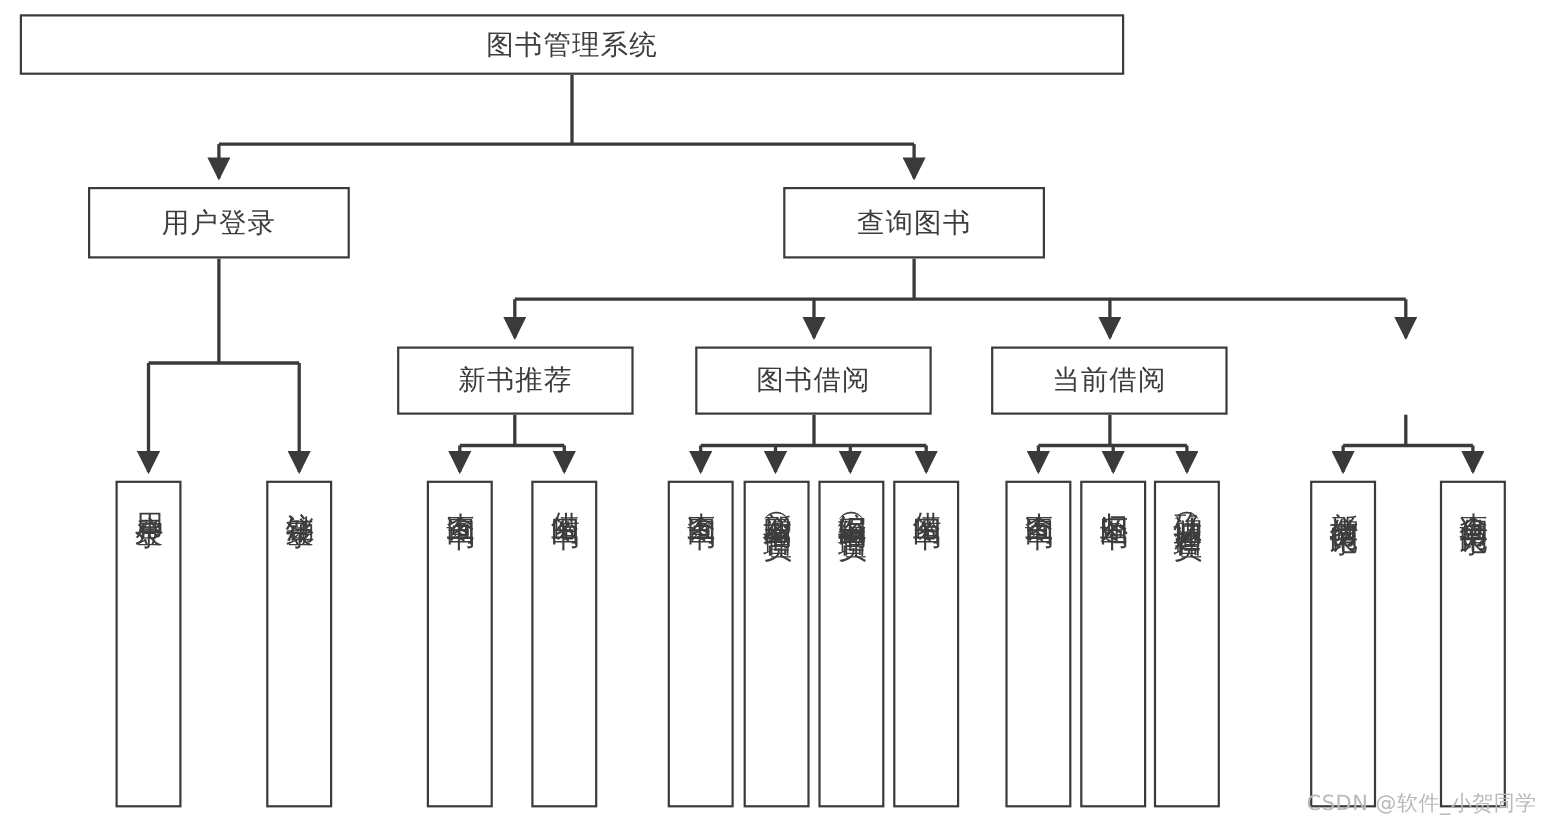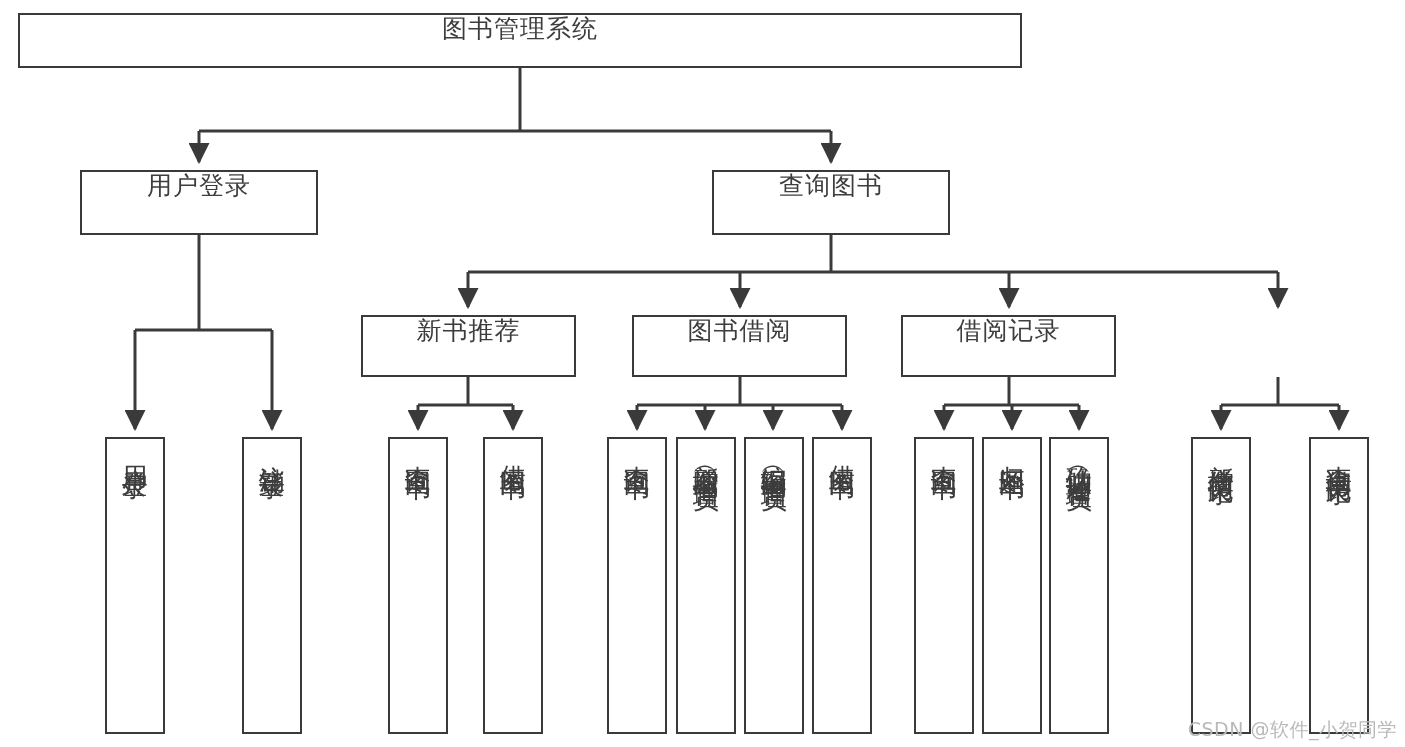--- a/index.html
+++ b/index.html
@@ -21,21 +21,21 @@
     width:1405px;
     height:747px;
     pointer-events:none;
   }
   .node{
     position:absolute;
     box-sizing:border-box;
     background:#ffffff;
     border:2px solid #3a3a3a;
     display:flex;
-    align-items:flex-start;
+    align-items:center;
     justify-content:center;
     color:#3d3d3d;
   }
   .node.h{
     font-size:25px;
     line-height:1.1;
     letter-spacing:1px;
   }
   .node.root{
     font-size:25px;
@@ -137,21 +137,21 @@
 
   <div class="node h" style="left:361px;top:315px;width:215px;height:62px;">
     <span>新书推荐</span>
   </div>
 
   <div class="node h" style="left:632px;top:315px;width:215px;height:62px;">
     <span>图书借阅</span>
   </div>
 
   <div class="node h" style="left:901px;top:315px;width:215px;height:62px;">
-    <span>借阅记录</span>
+    <span>当前借阅</span>
   </div>
 
 
   <div class="node v" style="left:105px;top:437px;width:60px;height:297px;">
     <span class="vtext">用户登录</span>
   </div>
 
   <div class="node v" style="left:242px;top:437px;width:60px;height:297px;">
     <span class="vtext">注销登录</span>
   </div>

